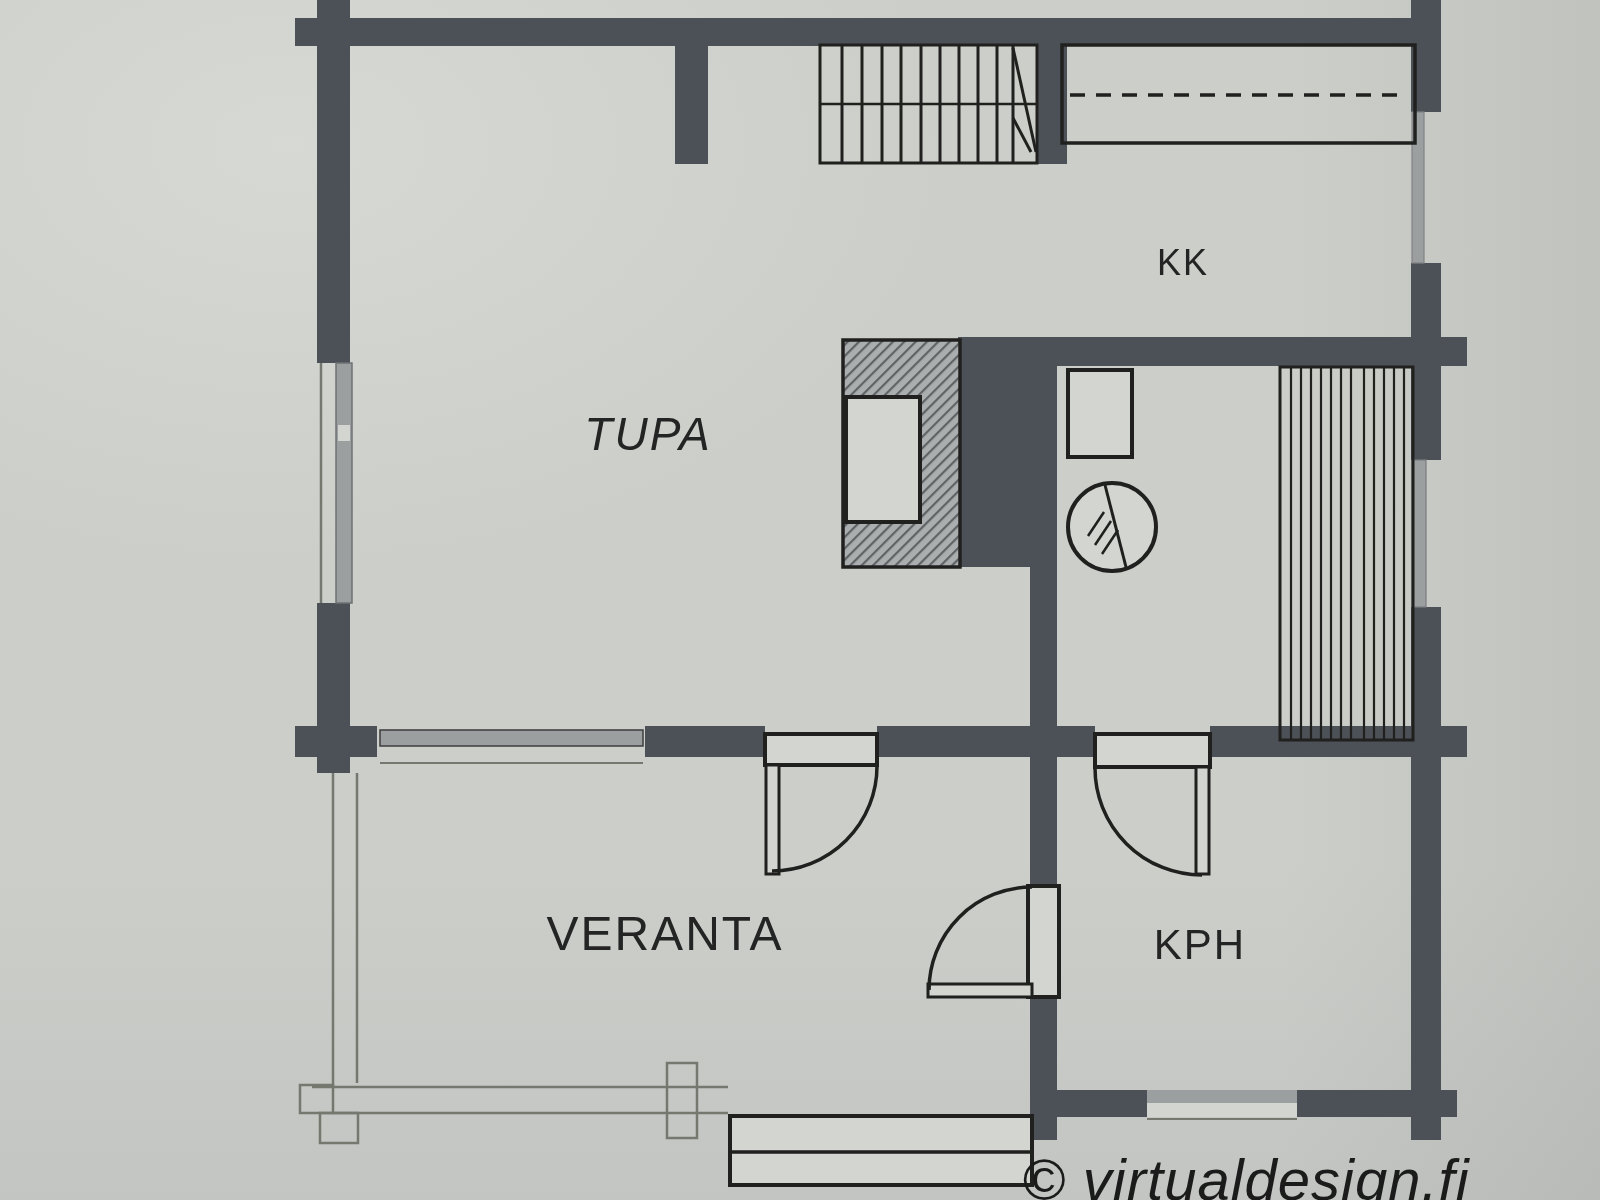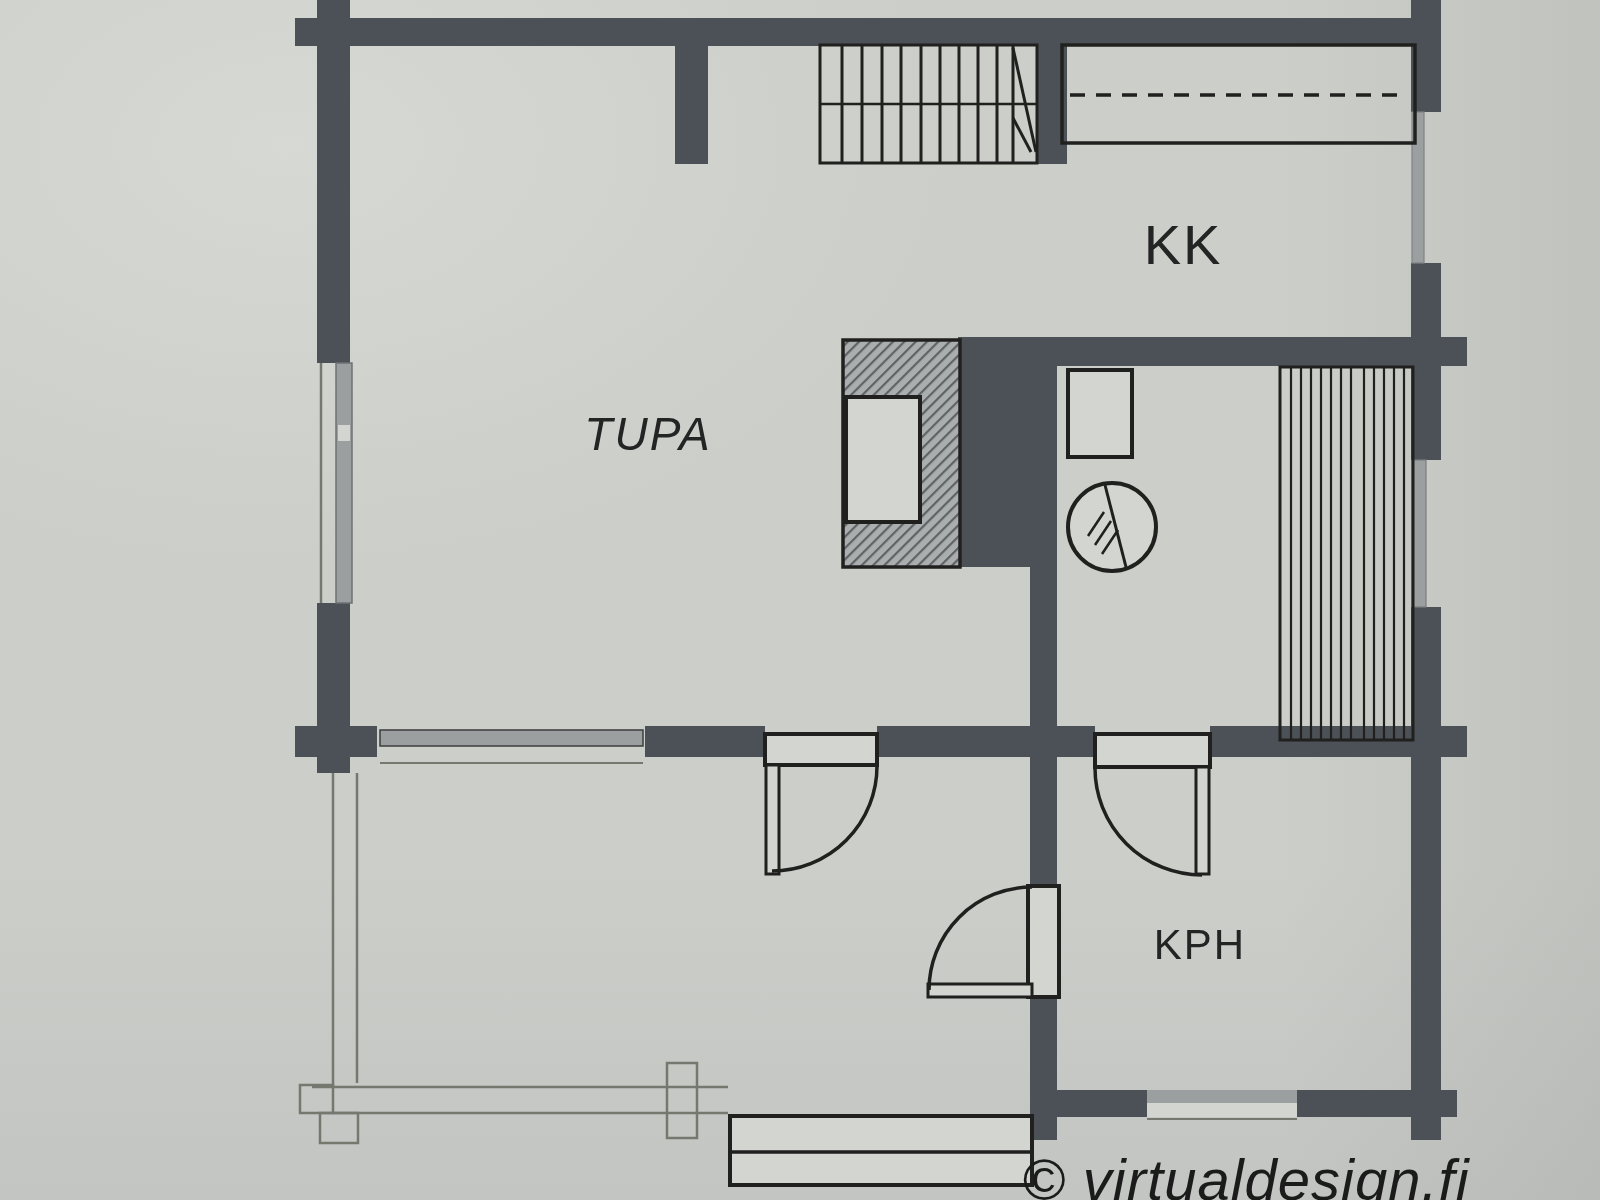--- a/index.html
+++ b/index.html
@@ -15,21 +15,21 @@
   .wall{fill:var(--wall,#4c5157);}
   .ln{stroke:var(--line,#20211f);fill:none;}
   .fillpaper{fill:var(--paper2,#d3d5d1);}
   .thin{stroke:var(--thin,#75786f);fill:none;}
   .win{fill:var(--winGray,#9b9fa0);}
   .room-label{
     position:absolute;transform:translate(-50%,-50%);
     color:var(--label,#242424);letter-spacing:2px;white-space:nowrap;
   }
   .lbl-tupa{left:648px;top:434px;font-size:46px;font-style:italic;}
-  .lbl-kk{left:1183px;top:244px;font-size:56px;}
+  .lbl-kk{left:1183px;top:263px;font-size:36px;}
   .lbl-veranta{left:665px;top:933px;font-size:48px;}
   .lbl-kph{left:1200px;top:945px;font-size:42px;text-align:center;}
   .watermark{
     position:absolute;left:1022px;top:1146px;font-size:58px;font-style:italic;
     color:#1b1b1b;white-space:nowrap;letter-spacing:1px;
   }
 </style>
 </head>
 <body>
 
@@ -169,15 +169,16 @@
     </g>
 
     <g>
       <rect class="fillpaper" x="730" y="1116" width="302" height="69" stroke="#20211f" stroke-width="4"></rect>
       <line class="ln" x1="730" y1="1152" x2="1032" y2="1152" stroke-width="3.5"></line>
     </g>
   </svg>
 
   <div class="room-label lbl-tupa">TUPA</div>
   <div class="room-label lbl-kk">KK</div>
+  <div class="room-label lbl-veranta">VERANTA</div>
   <div class="room-label lbl-kph">KPH</div>
   <div class="watermark">© virtualdesign.fi</div>
 </div>
 
 </body></html>

